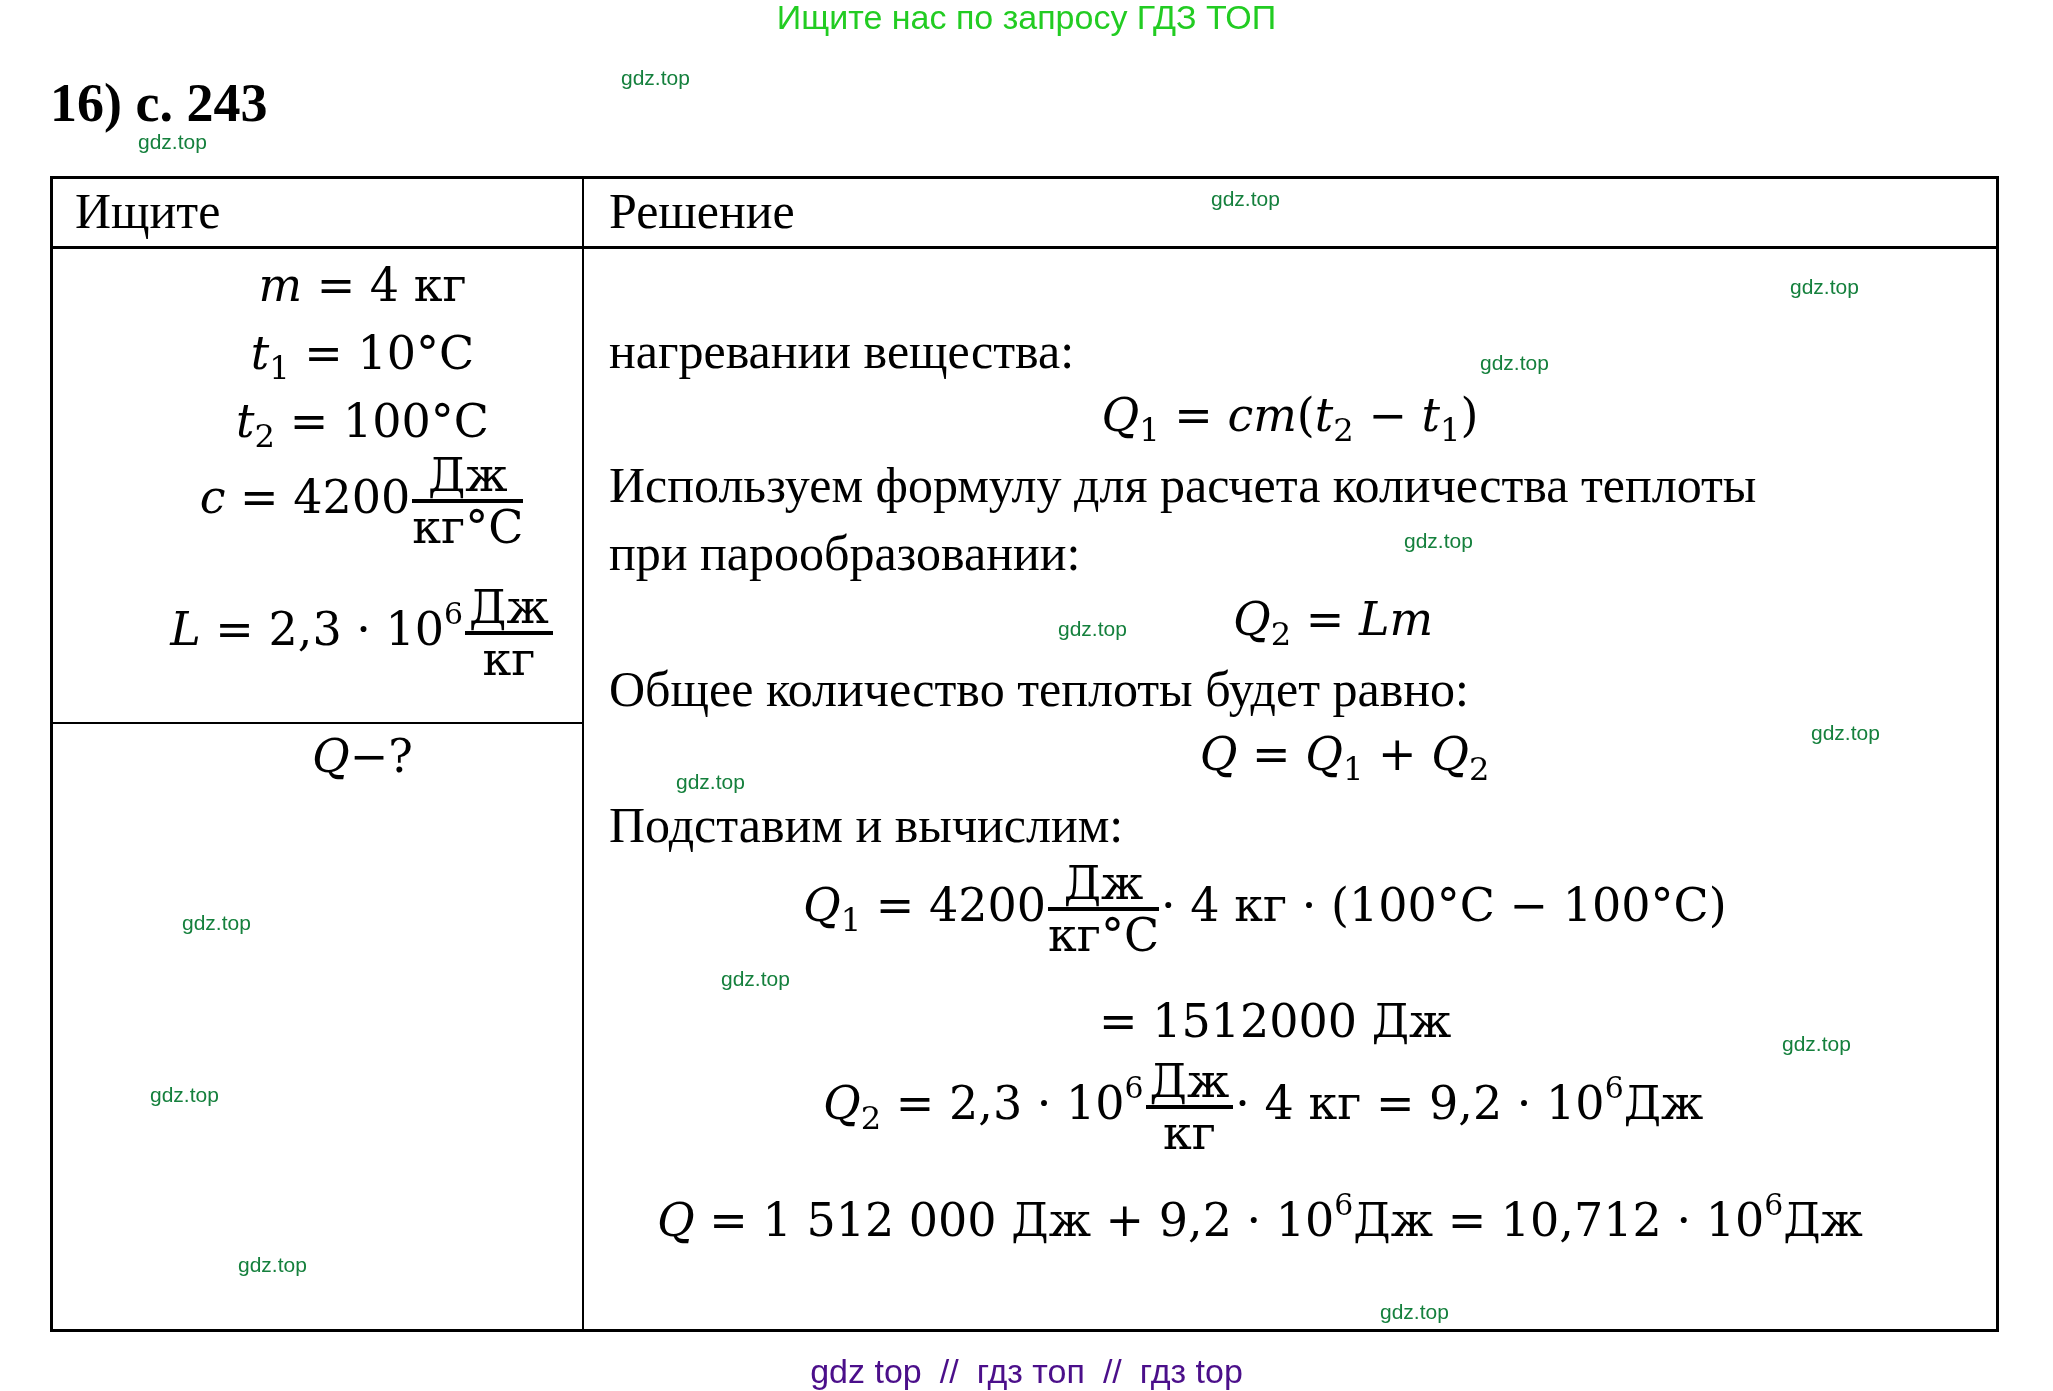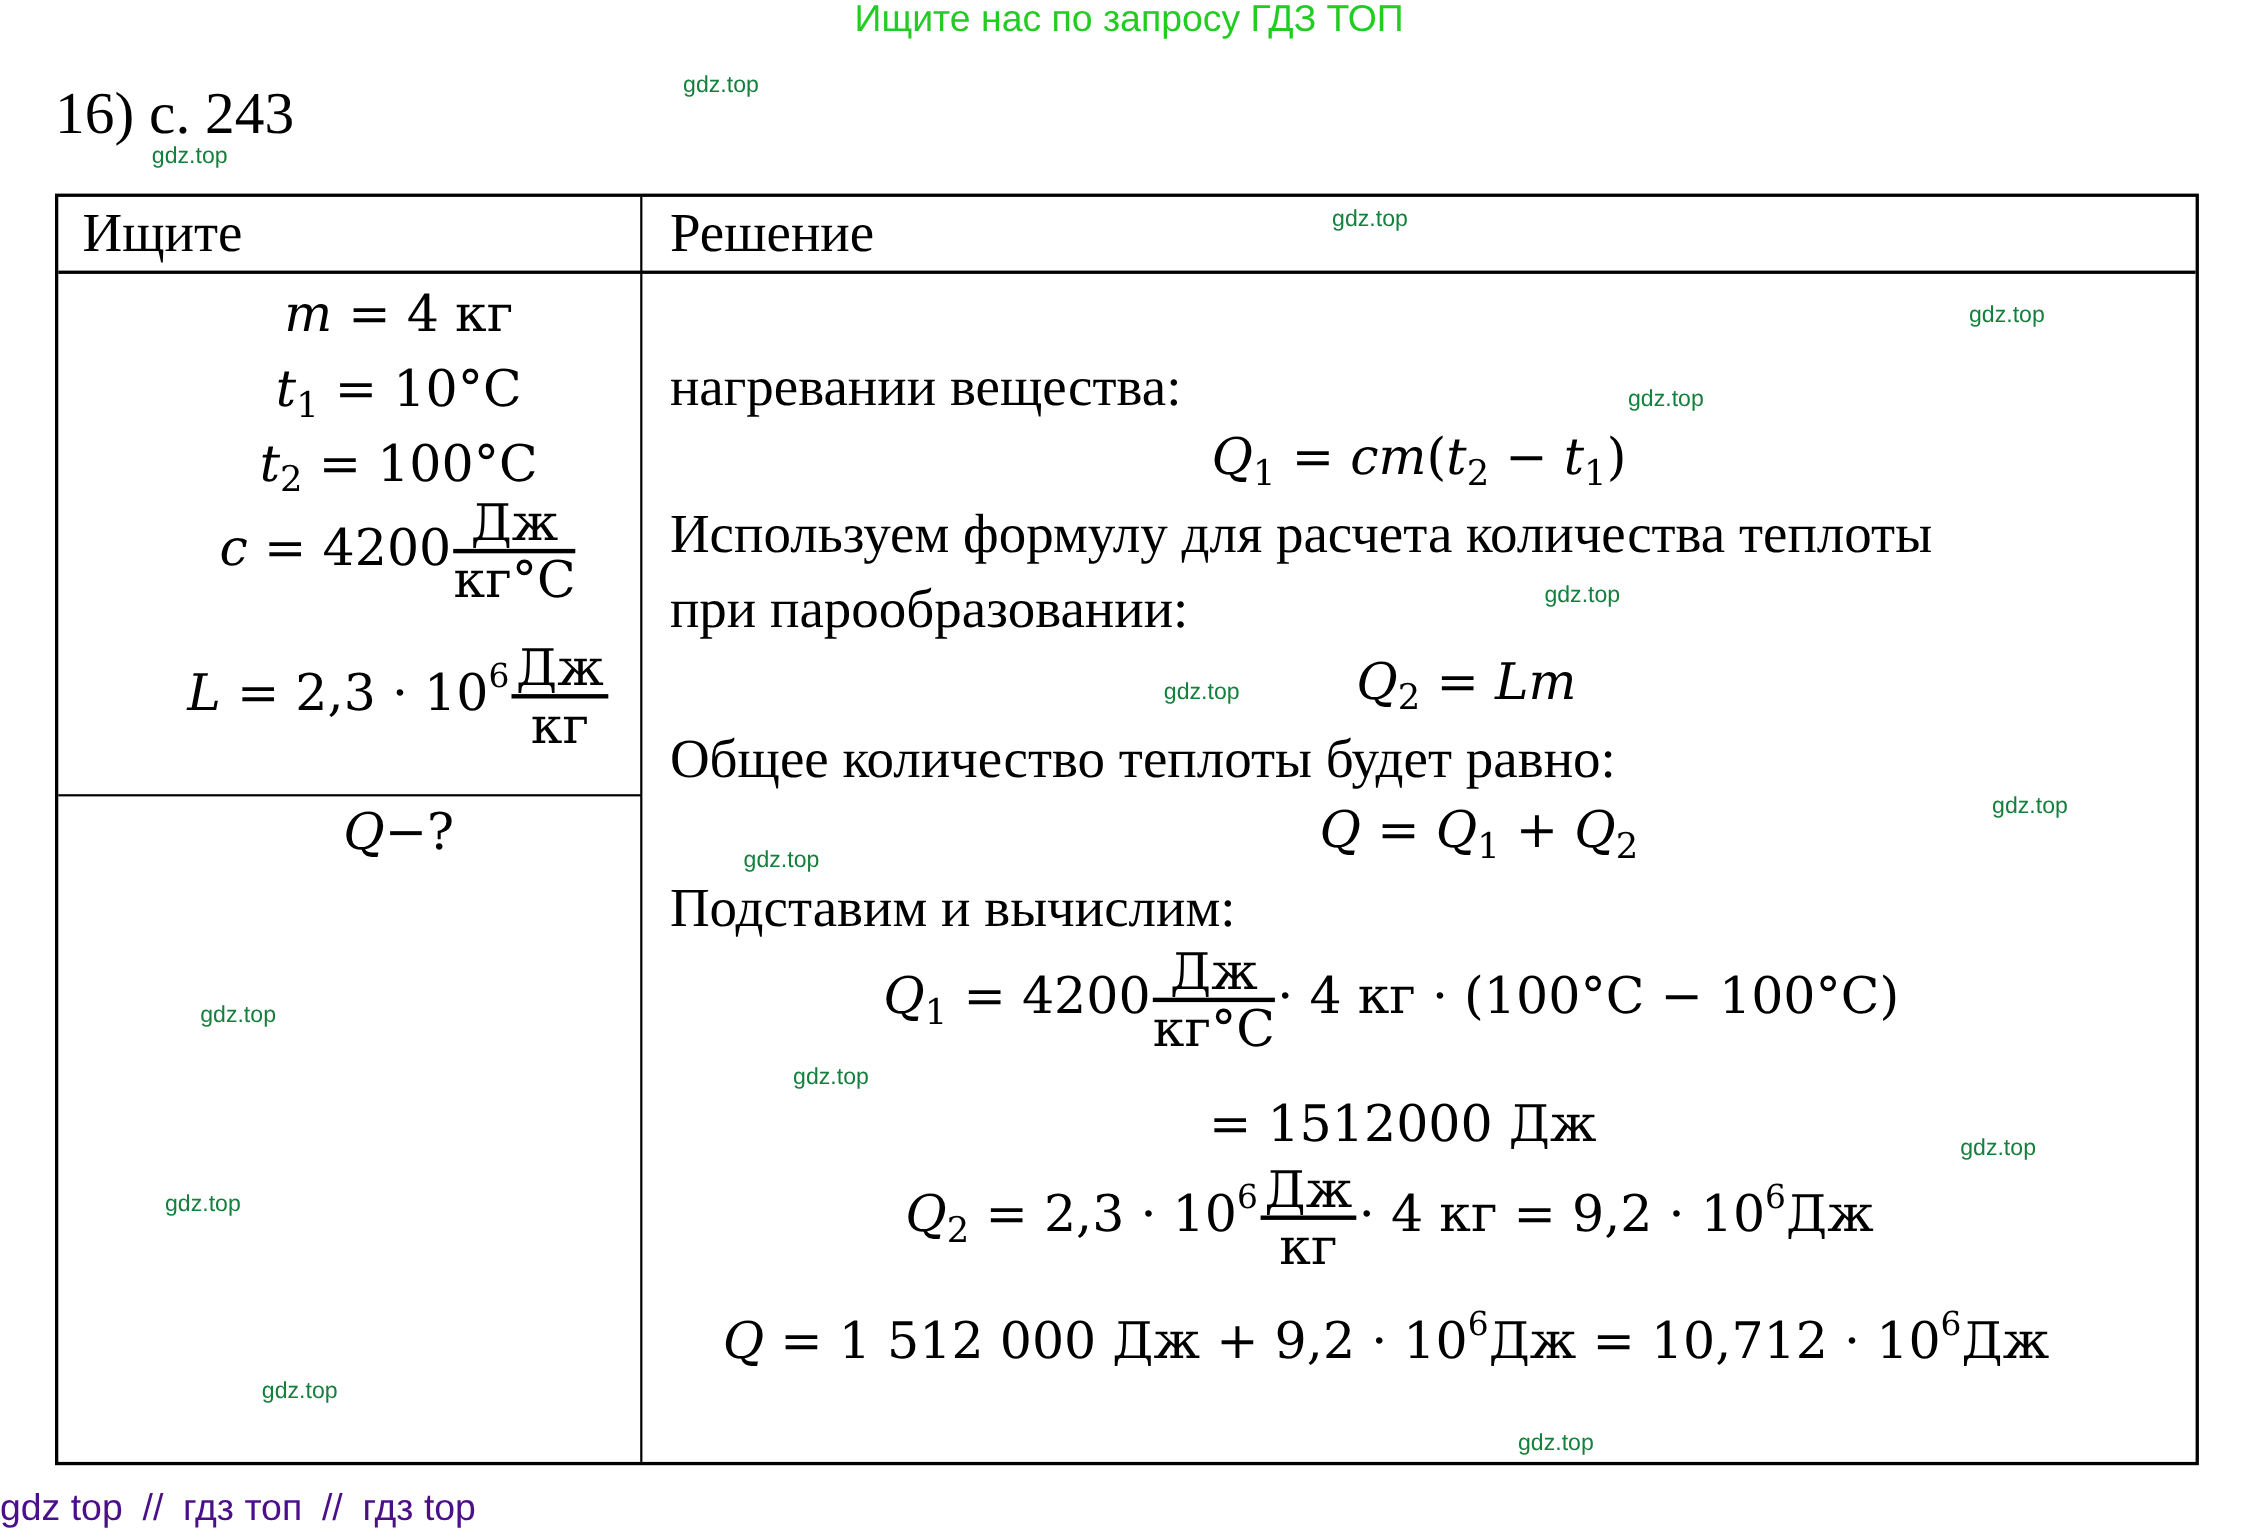--- a/index.html
+++ b/index.html
@@ -1,21 +1,21 @@
 <!DOCTYPE html>
 <html><head>
 <meta charset="utf-8">
 <style>
   html, body { margin:0; padding:0; background:#fff; }
   body { width:2053px; height:1391px; position:relative; overflow:hidden; font-family:"Liberation Serif", "DejaVu Serif", serif; color:#000; }
   .abs { position:absolute; white-space:nowrap; }
   .top-banner { left:0; width:2053px; top:-2px; text-align:center; font-family:"Liberation Sans", "DejaVu Sans", sans-serif; font-size:34px; color:#22cc22; }
-  .title { left:50px; top:72px; font-size:54px; }
+  .title { left:50px; top:72px; font-size:54px;font-weight:bold; }
   .wm { font-family:"Liberation Sans", "DejaVu Sans", sans-serif; font-size:21px; color:#15803d; }
-  .footer { left:0; width:2053px; top:1352px; text-align:left; font-family:"Liberation Sans", "DejaVu Sans", sans-serif; font-size:34px; color:#4b0f8a; }
+  .footer { left:0; width:2053px; top:1352px; text-align:center; font-family:"Liberation Sans", "DejaVu Sans", sans-serif; font-size:34px; color:#4b0f8a; }
   .footer span.sep { margin:0 18px; }
 
   .table { position:absolute; left:50px; top:176px; width:1949px; height:1156px; border:3px solid #000; box-sizing:border-box; }
   .hline { position:absolute; background:#000; }
   .vline { position:absolute; background:#000; }
   .hdr { position:absolute; font-size:50px; }
 
   .given { position:absolute; left:0; width:531px; text-align:center; font-family:"DejaVu Serif", serif; font-size:46px;margin-left:44px; }
   .given i, .math i { font-style:italic; }
   .frac { display:inline-block; vertical-align:middle; text-align:center; margin:0 2px; }

